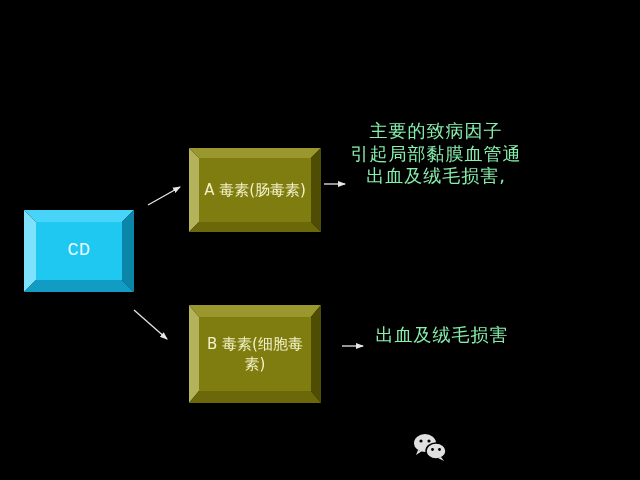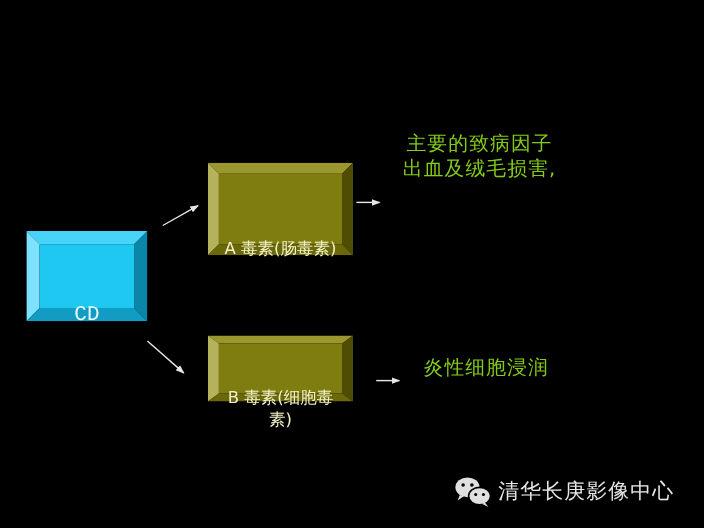--- a/index.html
+++ b/index.html
@@ -6,30 +6,29 @@
   body {
     width: 640px; height: 480px; background: #000000; position: relative; overflow: hidden;
     font-family: "DejaVu Sans", "Liberation Sans", sans-serif;
   }
   .bevel-box { position: absolute; box-sizing: border-box; }
   .bevel-box svg.frame { position: absolute; left: 0; top: 0; width: 100%; height: 100%; }
   .bevel-box .label {
     position: absolute; left: 0; top: 0; width: 100%; height: 100%;
     display: flex; align-items: center; justify-content: center; text-align: center;
     line-height: 1.35;
-    margin-top: 36px;
   }
   #cd-box { left: 24px; top: 210px; width: 110px; height: 82px; }
   #cd-box .label { color: #e8faff; font-size: 19px; font-family: Liberation Mono, monospace; }
   #toxin-a-box { left: 189px; top: 148px; width: 132px; height: 84px; }
-  #toxin-b-box { left: 189px; top: 305px; width: 132px; height: 60px; }
+  #toxin-b-box { left: 189px; top: 305px; width: 132px; height: 98px; }
   .toxin .label { color: #f2f2c8; font-size: 15px; padding: 0 14px; box-sizing: border-box; }
   svg.arrows { position: absolute; left: 0; top: 0; width: 640px; height: 480px; pointer-events: none; }
   .desc {
-    position: absolute; color: #84cc16; text-align: center;
+    position: absolute; color: #86efac; text-align: center;
     font-size: 18px; line-height: 22.5px; letter-spacing: 1px;
     font-family: "DejaVu Sans", sans-serif;
   }
   #desc-a { left: 336px; top: 120px; width: 200px; }
   #desc-b { left: 352px; top: 324px; width: 180px; }
   .desc div { white-space: nowrap; }
   #watermark {
     position: absolute; left: 413px; top: 432px; height: 30px;
     display: flex; align-items: center; gap: 6px;
   }
@@ -78,32 +77,32 @@
     </marker>
   </defs>
   <line id="arrow-0" stroke="#e6e6e6" stroke-width="1.3" marker-end="url(#ah)" x1="148" y1="205" x2="180" y2="187"></line>
   <line id="arrow-1" stroke="#e6e6e6" stroke-width="1.3" marker-end="url(#ah)" x1="134" y1="310" x2="167" y2="339"></line>
   <line id="arrow-2" stroke="#e6e6e6" stroke-width="1.3" marker-end="url(#ah)" x1="324" y1="184" x2="345" y2="184"></line>
   <line id="arrow-3" stroke="#e6e6e6" stroke-width="1.3" marker-end="url(#ah)" x1="342" y1="346" x2="363" y2="346"></line>
 </svg>
 
 <div class="desc" id="desc-a">
   <div>主要的致病因子</div>
+  <div>引起局部黏膜血管通</div>
   <div>出血及绒毛损害,</div>
 </div>
 
 <div class="desc" id="desc-b">
-  <div>炎性细胞浸润</div>
+  <div>出血及绒毛损害</div>
 </div>
 
 <div id="watermark">
   <svg width="34" height="30" viewBox="0 0 34 30">
     <ellipse cx="12" cy="11" rx="11" ry="9" fill="#e0e0e0"></ellipse>
     <path d="M5,18 L3,23 L9,19 Z" fill="#e0e0e0"></path>
     <circle cx="8" cy="9" r="1.6" fill="#000"></circle>
     <circle cx="16" cy="9" r="1.6" fill="#000"></circle>
     <ellipse cx="23" cy="19" rx="10" ry="8" fill="#e0e0e0" stroke="#000" stroke-width="1.5"></ellipse>
     <path d="M28,25 L31,29 L25,26 Z" fill="#e0e0e0"></path>
     <circle cx="19.5" cy="17.5" r="1.4" fill="#000"></circle>
     <circle cx="26.5" cy="17.5" r="1.4" fill="#000"></circle>
   </svg>
-  <span class="wm-text">清华长庚影像中心</span>
 </div>
 
 </body></html>

